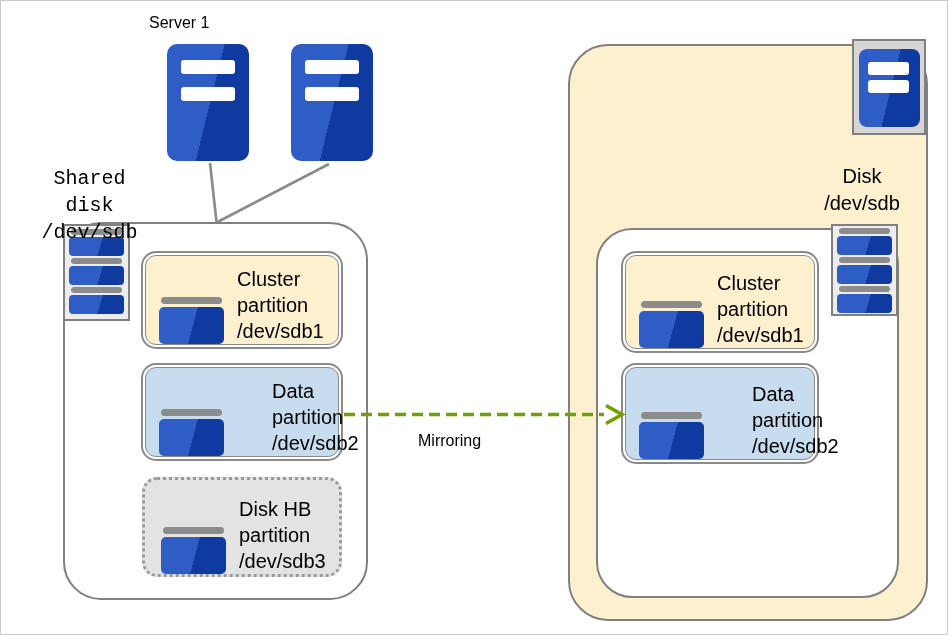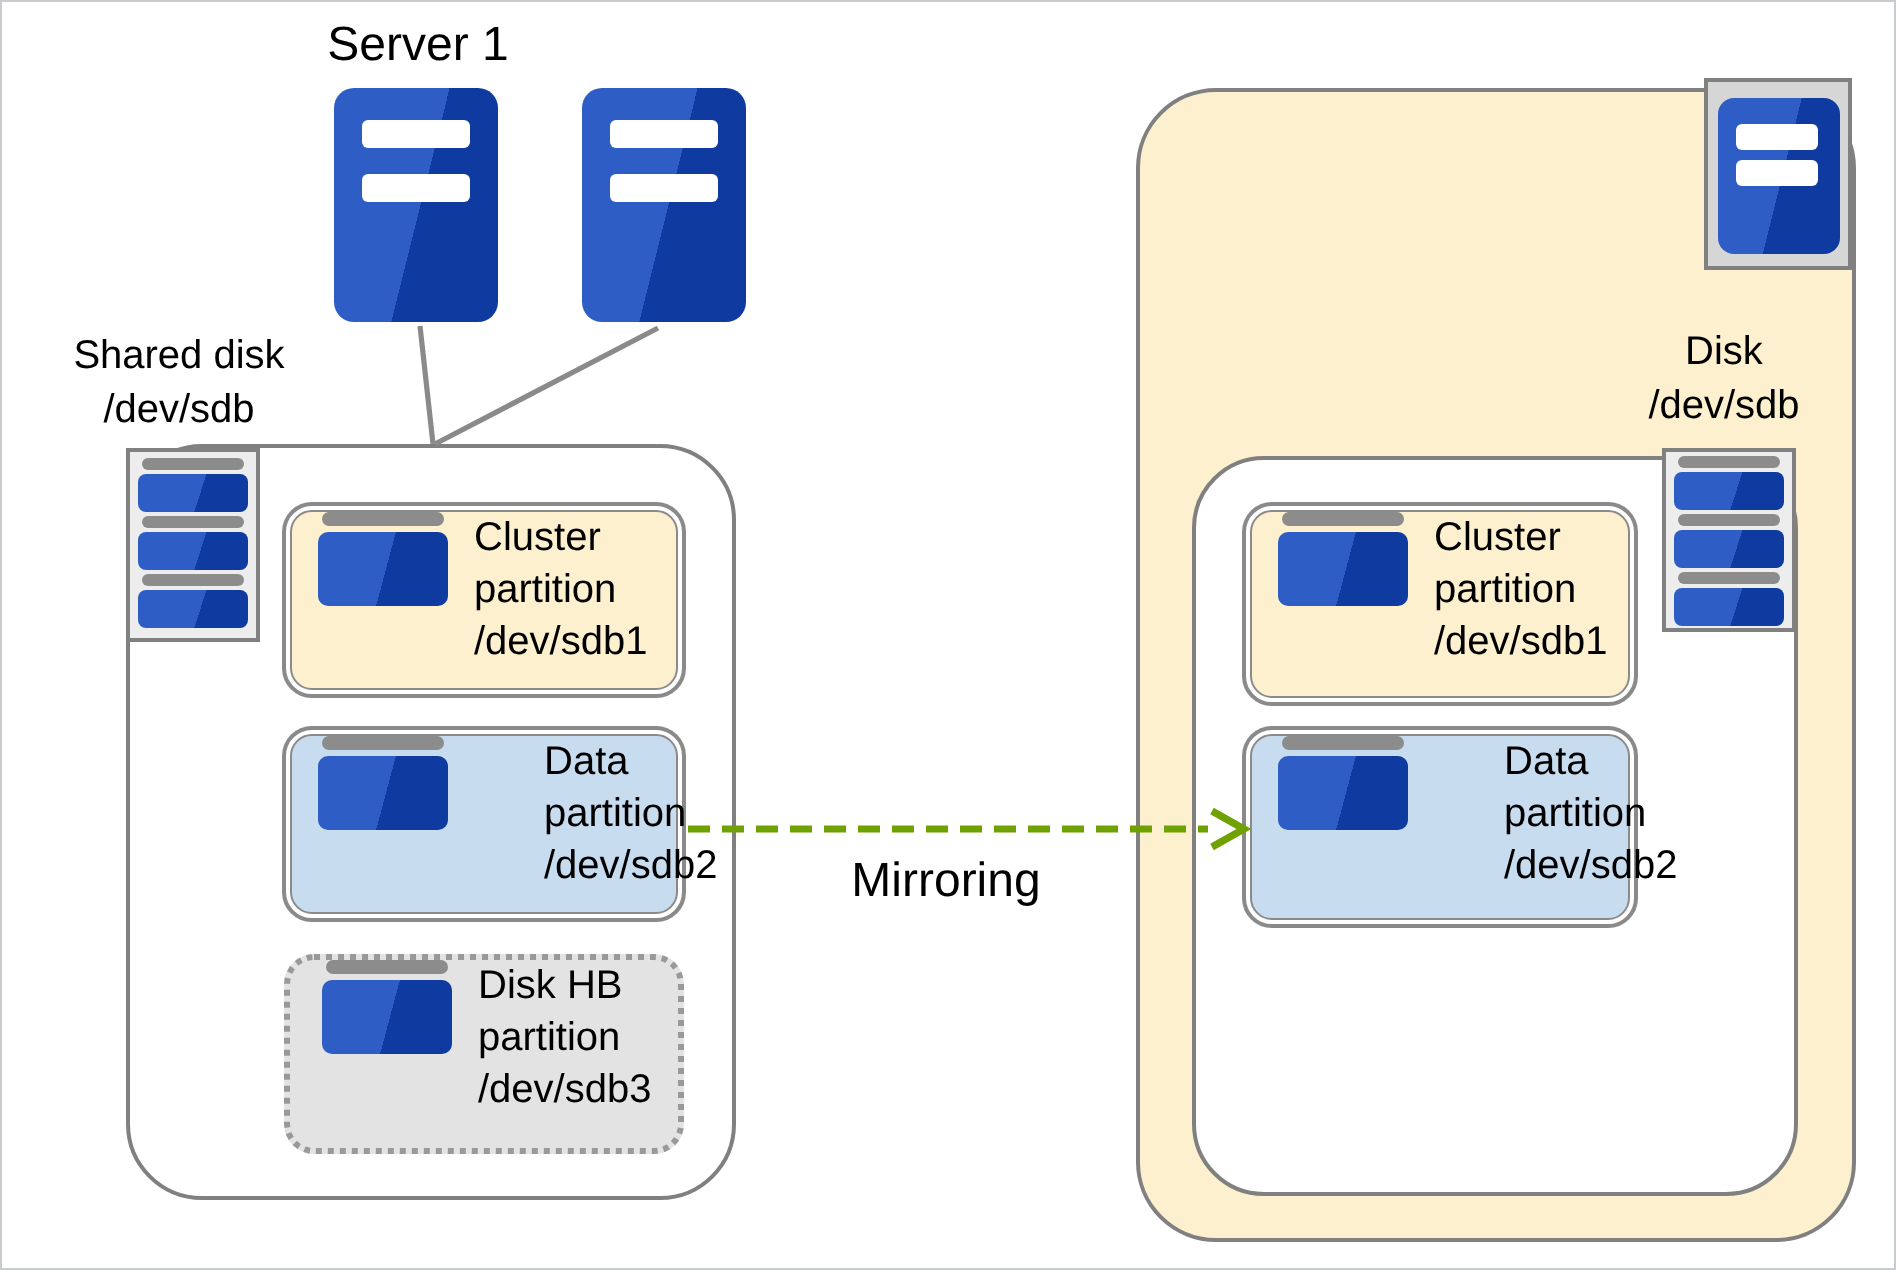--- a/index.html
+++ b/index.html
@@ -1,21 +1,21 @@
 <!DOCTYPE html>
 <html style="--blue-light: #2E5EC5; --blue-dark: #0F3AA0; --cream: #FCF0CF; --light-blue: #C8DCF0; --hb-gray: #E3E3E3; --hb-border: #999999; --border-gray: #808080; --box-border: #8A8A8A; --icon-gray: #8C8C8C; --icon-box-gray: #D6D6D6; --disk-fill: #EDEDED; --arrow-green: #6FA200; --line-gray: #8A8A8A; --canvas-border: #C9CBCE;"><head>
 <meta charset="utf-8">
 <style>
   html,body { margin:0; padding:0; background:#fff; }
   .canvas {
     position:relative; width:948px; height:635px; box-sizing:border-box;
     background:#fff; border:1px solid var(--canvas-border);
     font-family:"Liberation Sans", sans-serif; color:#000; overflow:hidden;
   }
-  .lbl { position:absolute; font-size:24px; line-height:22px; text-align:center; white-space:nowrap; }
+  .lbl { position:absolute; font-size:16px; line-height:22px; white-space:nowrap; }
   .lbl2 { position:absolute; font-size:20px; line-height:27px; text-align:center; }
   .lbl2 span { display:block; }
 
   
   .container { position:absolute; box-sizing:border-box; border:2.6px solid var(--border-gray); }
   .left-disk-body   { left:62px;  top:221px; width:305px; height:378px; border-radius:38px; background:#fff; }
   .server3-body     { left:567px; top:43px;  width:360px; height:577px; border-radius:40px; background:var(--cream); }
   .right-disk-body  { left:595px; top:227px; width:303px; height:370px; border-radius:36px; background:#fff; }
 
   
@@ -36,27 +36,27 @@
   .disk-icon { position:absolute; box-sizing:border-box; border:2.6px solid var(--border-gray);
     background:var(--disk-fill); padding:3px 4px; display:flex; flex-direction:column; gap:2px; overflow:hidden; }
   .disk-thin { height:6px; margin:0 2px; background:var(--icon-gray); border-radius:3px; flex:0 0 auto; }
   .disk-bar  { height:19px; border-radius:4px; flex:0 0 auto;
     background:linear-gradient(108deg, var(--blue-light) 56%, var(--blue-dark) 56%); }
 
   
   .pbox { position:absolute; box-sizing:border-box; border:2px solid var(--box-border);
     border-radius:15px; background:#fff; padding:2px; }
   .pbox-inner { box-sizing:border-box; width:100%; height:100%; border:1.6px solid var(--box-border);
-    border-radius:11px; display:flex; align-items:flex-start; gap:13px; padding-left:13px; }
+    border-radius:11px; display:flex; align-items:flex-end; gap:13px; padding-left:13px; }
   .fill-cream { background:var(--cream); }
   .fill-blue  { background:var(--light-blue);gap:48px; }
 
   
   .hbbox { position:absolute; box-sizing:border-box; border:3px dotted var(--hb-border);
-    border-radius:15px; background:var(--hb-gray); display:flex; align-items:flex-start; gap:13px; padding-left:16px; }
+    border-radius:15px; background:var(--hb-gray); display:flex; align-items:flex-end; gap:13px; padding-left:16px; }
 
   
   .picon { flex:0 0 65px; width:65px; }
   .picon .ptop  { width:61px; height:7px; margin:0 auto 3px auto; background:var(--icon-gray); border-radius:4px; }
   .picon .pbody { width:65px; height:37px; border-radius:5px;
     background:linear-gradient(105deg, var(--blue-light) 52%, var(--blue-dark) 52%); }
 
   .ptext { font-size:20px; line-height:26px; }
   .ptext span { display:block; }
 
@@ -166,21 +166,21 @@
   </div>
   <div class="s3box">
     <div class="mini-server">
       <div class="sbar b1"></div>
         <div class="sbar b2"></div>
     </div>
   </div>
 
   <div class="lbl" style="left:148px;top:11px;width:120px;">Server 1</div>
 
-  <div class="lbl2" style="left:28px;top:164px;width:121px;">
+  <div class="lbl2" style="left:28px;top:164px;width:121px;font-family:Liberation Mono, monospace;">
     <span>Shared disk</span>
     <span>/dev/sdb</span>
   </div>
 
   <div class="lbl2" style="left:811px;top:162px;width:100px;text-align:center;">
     <span>Disk</span>
     <span>/dev/sdb</span>
   </div>
 
   <div class="lbl" style="left:417px;top:429px;width:110px;">Mirroring</div>

